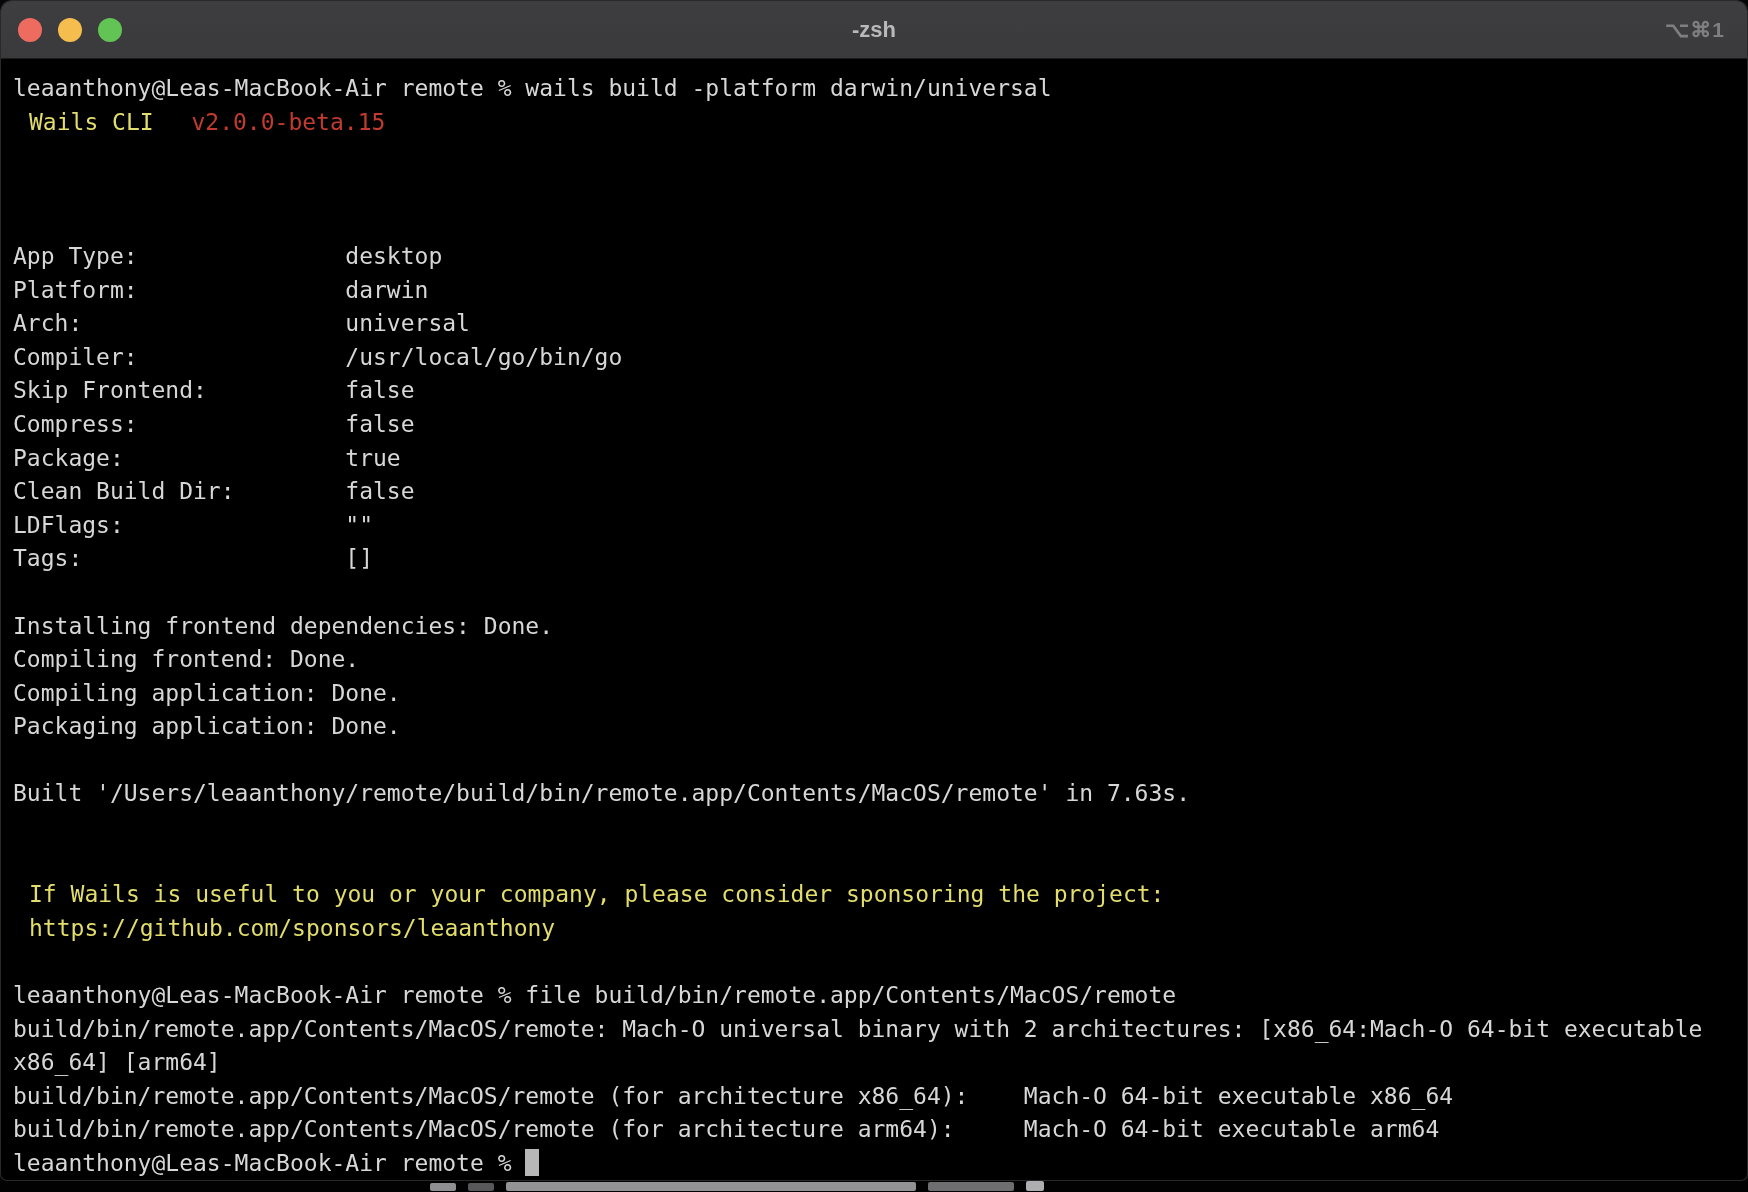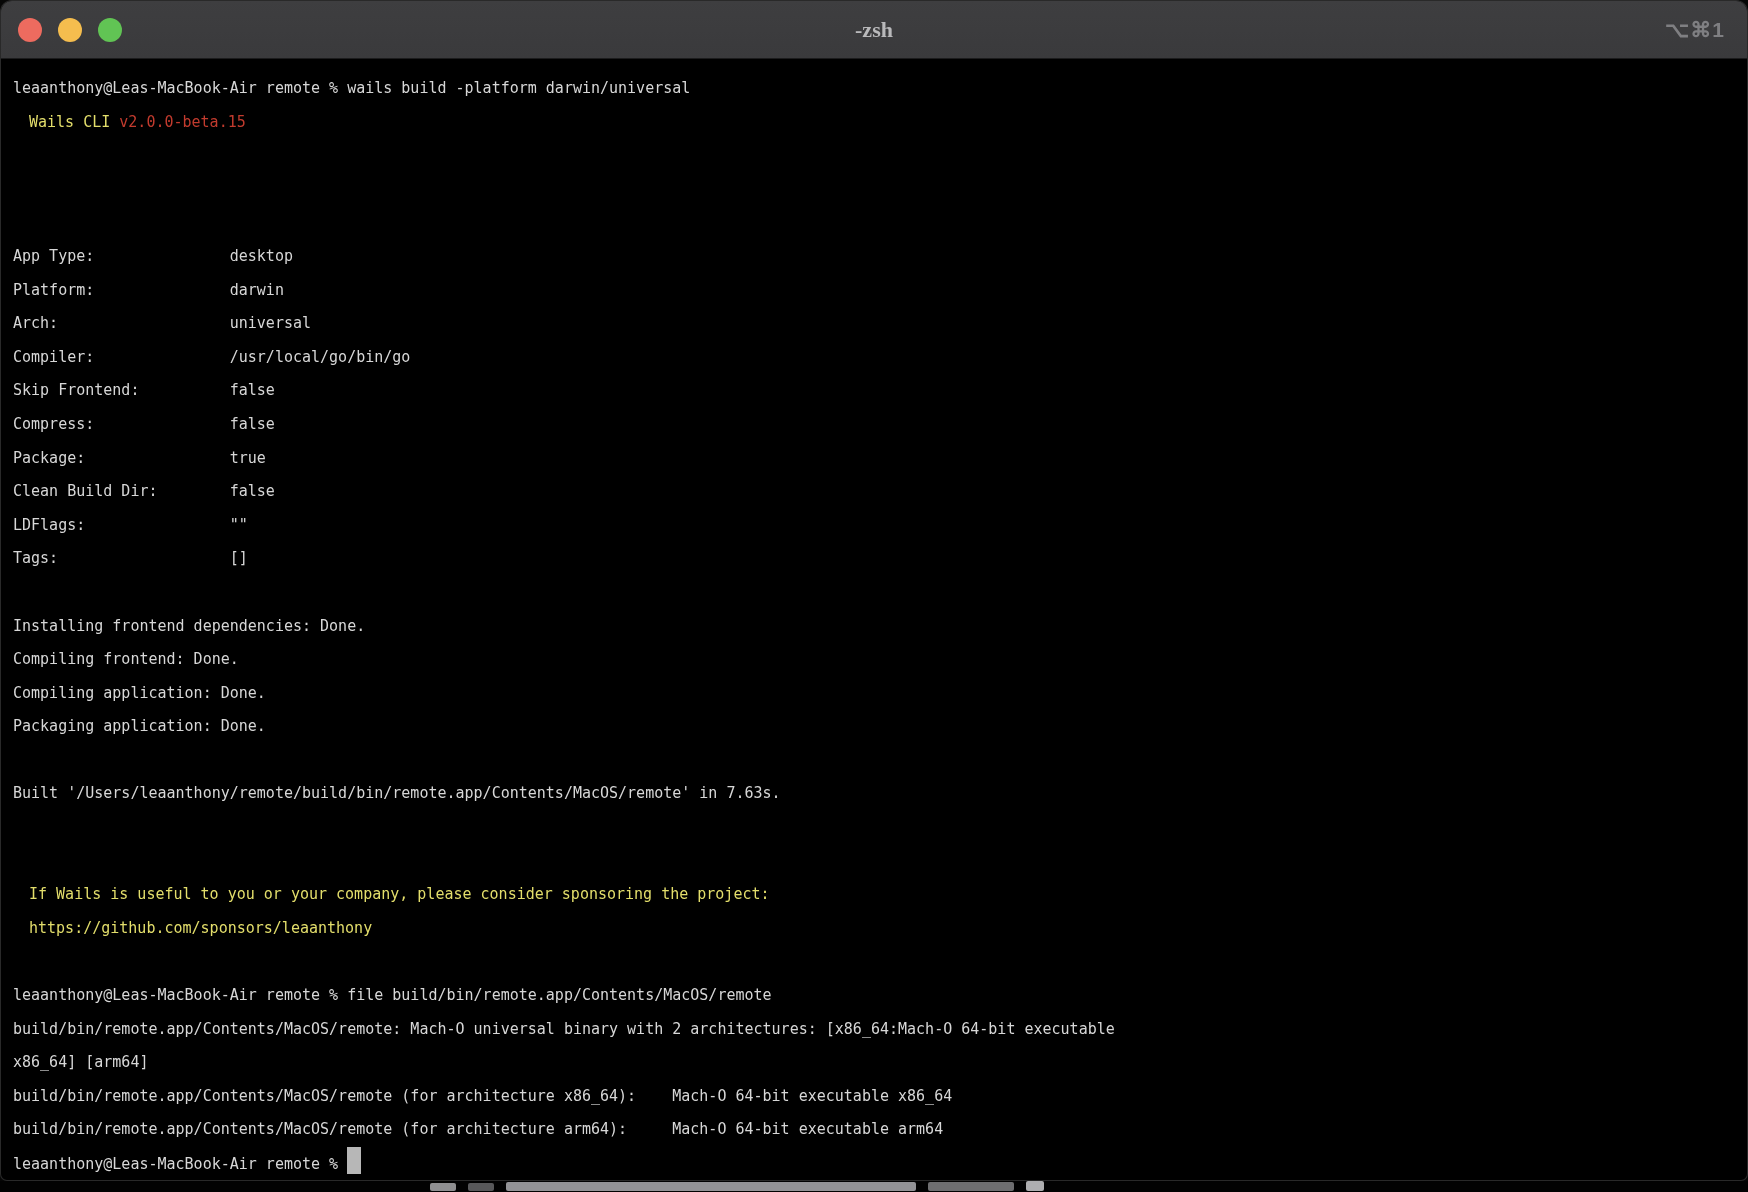--- a/index.html
+++ b/index.html
@@ -19,38 +19,38 @@
     background:linear-gradient(#3e3e40, var(--titlebar,#3a3a3c));
     border-bottom:1px solid var(--titlebar-border,#1c1c1d);
   }
   .traffic-lights { position:absolute; left:17px; top:17px; display:flex; gap:16px; }
   .tl { width:24px; height:24px; border-radius:50%; display:inline-block; }
   .tl.red    { background:var(--light-red,#ed6b5f); }
   .tl.yellow { background:var(--light-yellow,#f5bd4e); }
   .tl.green  { background:var(--light-green,#61c454); }
   .title {
     position:absolute; left:0; right:0; top:0; height:61px; line-height:58px;
-    text-align:center; font-family:Liberation Serif, serif;
+    text-align:center; font-family:Liberation Sans, sans-serif;
     font-size:22px; font-weight:bold; color:var(--title-text,#b9b9bb);
   }
   .shortcut {
     position:absolute; right:22px; top:0; height:58px; line-height:58px;
     font-family:"Liberation Sans", sans-serif; font-size:21px; font-weight:bold;
     color:var(--shortcut-text,#7f7f82); letter-spacing:1px;
   }
 
   .content {
     padding:13px 12px 0 12px;
-    font-size:15px; line-height:33.6px;
+    font-size:23px; line-height:33.6px;
     white-space:pre; color:var(--text,#d7d7d7);
   }
   .line { height:33.6px; }
   .c-default { color:var(--text,#d7d7d7); }
   .c-yellow  { color:var(--yellow,#e3de6b);margin-left:16px; }
-  .c-red     { color:var(--red,#c23b2e); }
+  .c-red     { color:var(--red,#c23b2e);margin-left:24px; }
   .cursor {
     display:inline-block; width:13.9px; height:27px;
     background:var(--cursor,#b7b7b7); vertical-align:-5px;
   }
 
   .behind { position:absolute; left:0; right:0; bottom:0; height:11px; background:#020202; }
   .behind .frag { position:absolute; bottom:1px; border-radius:2px; }
   .frag.f1 { left:430px; width:26px; height:8px;  background:#8f8f91; }
   .frag.f2 { left:468px; width:26px; height:8px;  background:#58585a; }
   .frag.f3 { left:506px; width:410px; height:9px; background:#939396; }

